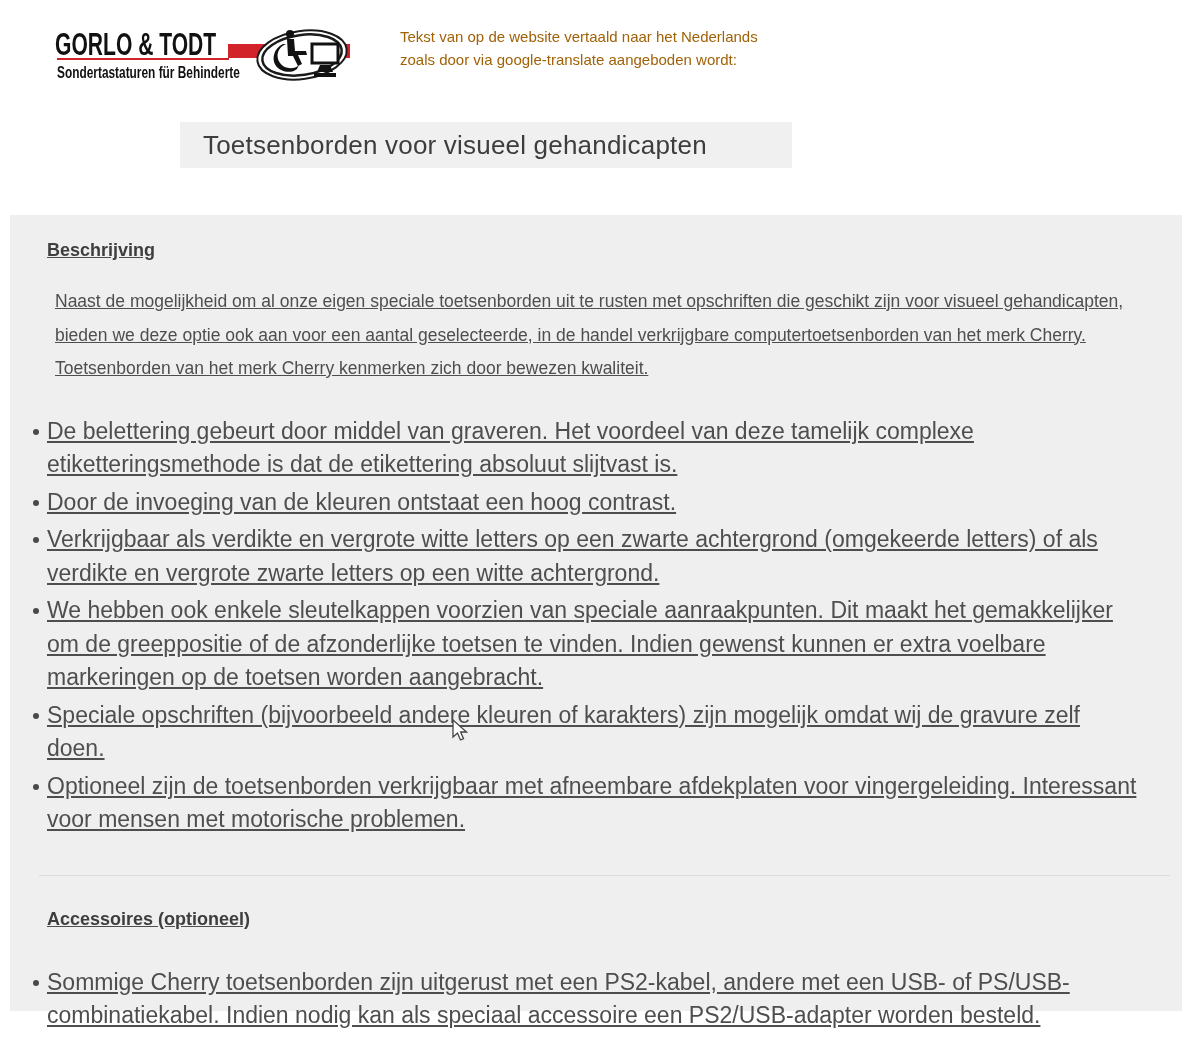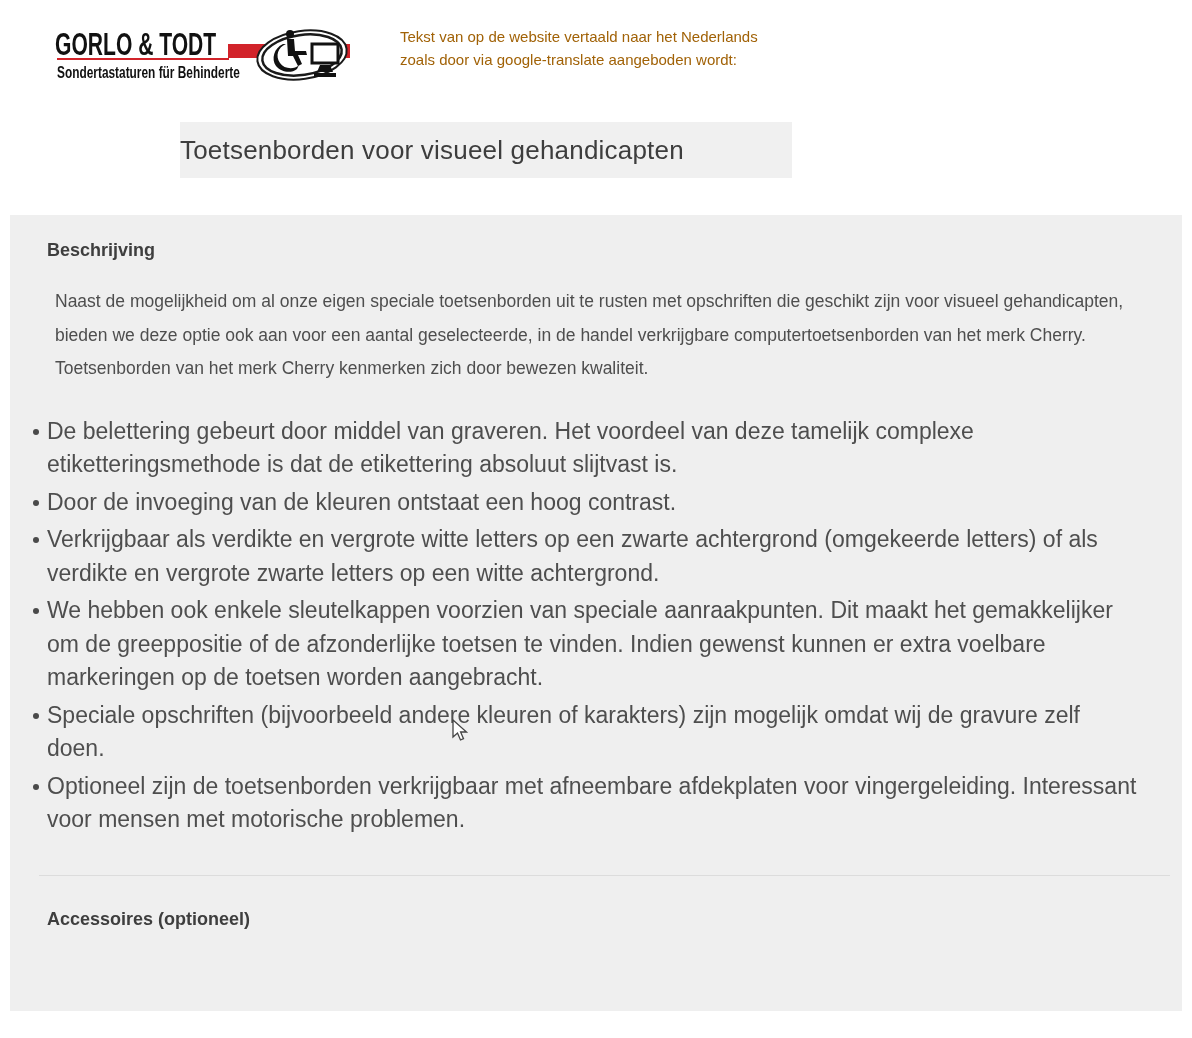--- a/index.html
+++ b/index.html
@@ -36,34 +36,36 @@
   .logo-badge { position: absolute; left: 195px; top: -7px; }
 
   
   .annotation {
     position: absolute; left: 400px; top: 25px;
     color: #a16207; font-size: 15px; line-height: 23px;
   }
 
   
   .title-box {
-    position: absolute; left: 180px; top: 122px; width: 612px; height: 56px;
+    position: absolute; left: 180px; top: 122px; width: 612px; height: 46px;
     background: #f0f0f0;
     display: flex; align-items: center;
+    padding-left: 23px;
   }
   .title-box h1 {
     font-size: 26px; font-weight: 400; color: #3d3d3d; letter-spacing: 0.2px;
   }
 
   
   .panel {
     position: absolute; left: 10px; top: 215px; width: 1172px; height: 796px;
     background: #efefef;
     padding: 25px 42px 8px 37px;
     color: #4e4e4e;
+    text-decoration: underline;
   }
   .panel h2 {
     font-size: 18px; font-weight: bold; color: #3e3e3e;
     margin: 0 0 24px 0;
   }
   .panel p.intro {
     font-size: 17.5px; line-height: 33.5px; margin: 0 0 29px 8px;
   }
   .panel ul { list-style: none; margin: 0; padding: 0; }
   .panel li {
@@ -136,19 +138,22 @@
     <li>Verkrijgbaar als verdikte en vergrote witte letters op een zwarte achtergrond (omgekeerde letters) of als verdikte en vergrote zwarte letters op een witte achtergrond.</li>
     <li>We hebben ook enkele sleutelkappen voorzien van speciale aanraakpunten. Dit maakt het gemakkelijker om de greeppositie of de afzonderlijke toetsen te vinden. Indien gewenst kunnen er extra voelbare markeringen op de toetsen worden aangebracht.</li>
     <li>Speciale opschriften (bijvoorbeeld andere kleuren of karakters) zijn mogelijk omdat wij de gravure zelf doen.</li>
     <li>Optioneel zijn de toetsenborden verkrijgbaar met afneembare afdekplaten voor vingergeleiding. Interessant voor mensen met motorische problemen.</li>
   </ul>
 
   <hr class="divider">
 
   <h2 class="accessories">Accessoires (optioneel)</h2>
 
+  <ul>
+    <li>Sommige Cherry toetsenborden zijn uitgerust met een PS2-kabel, andere met een USB- of PS/USB-combinatiekabel. Indien nodig kan als speciaal accessoire een PS2/USB-adapter worden besteld.</li>
+  </ul>
 </div>
 
 <div class="cursor">
   <svg width="18" height="24" viewBox="0 0 18 24">
     <path d="M1 1 L1 18 L5.5 14 L8.5 21 L11.5 19.7 L8.6 13 L14.5 13 Z" fill="#ffffff" stroke="#444444" stroke-width="1.3"></path>
   </svg>
 </div>
 
 </body></html>

